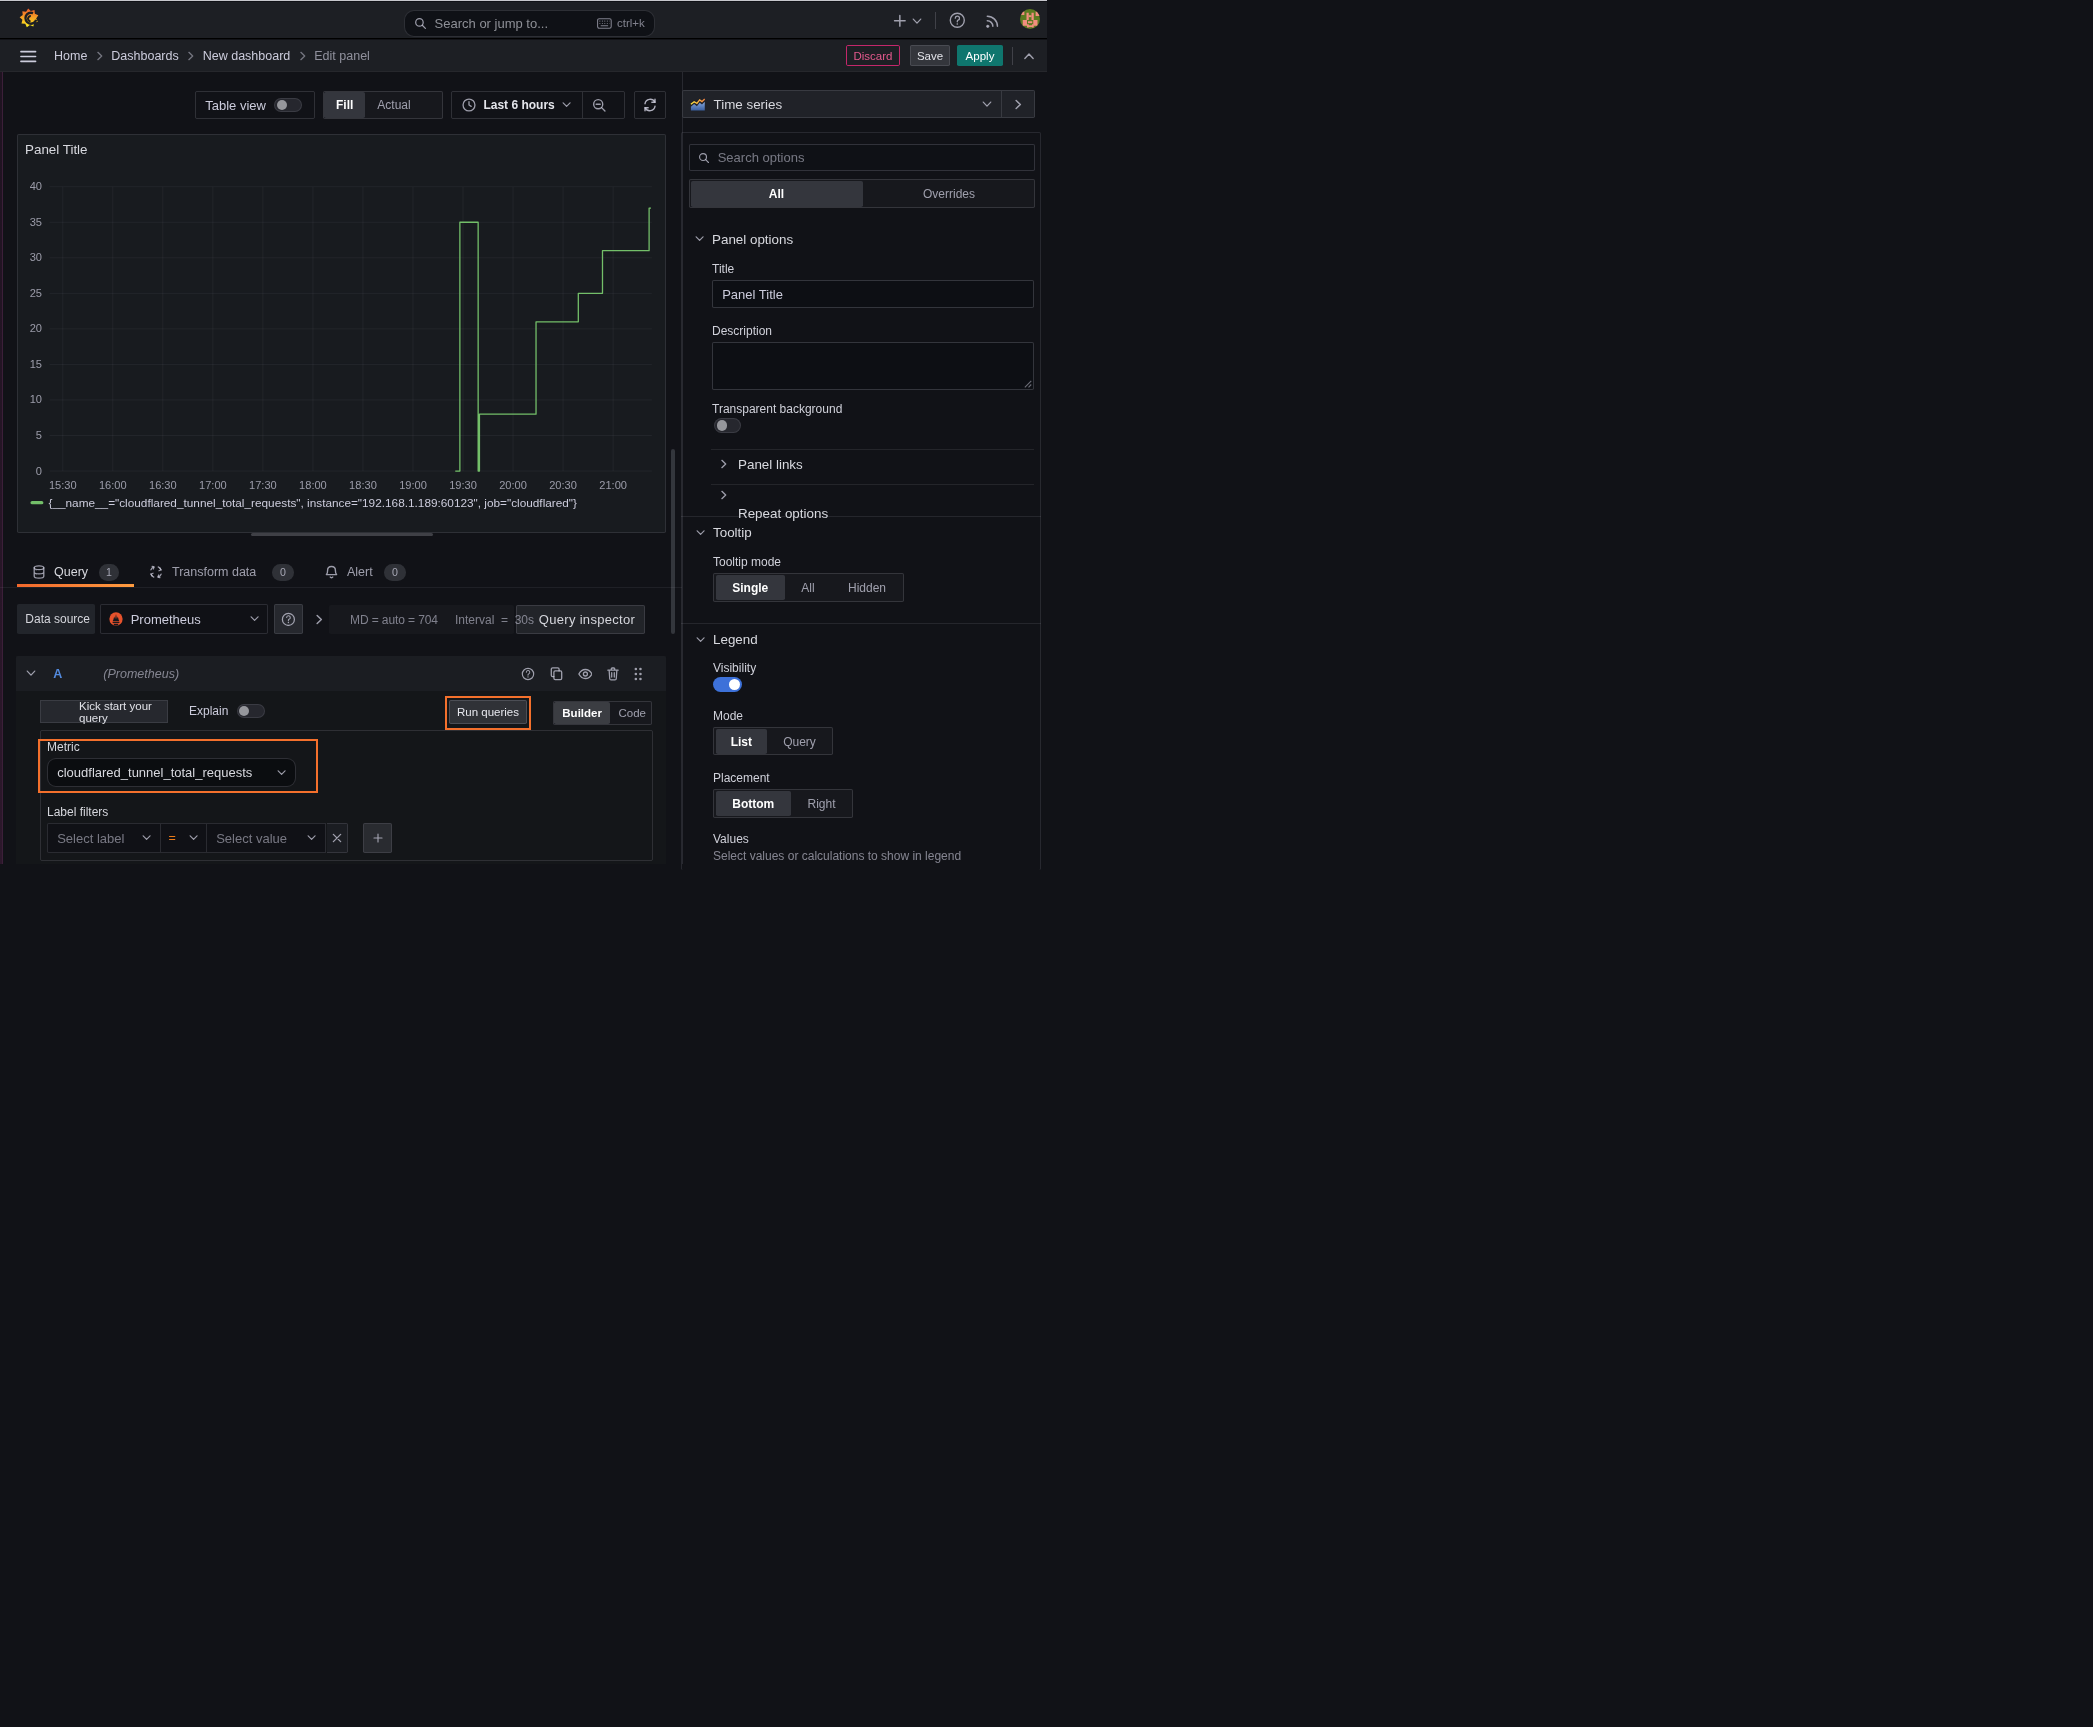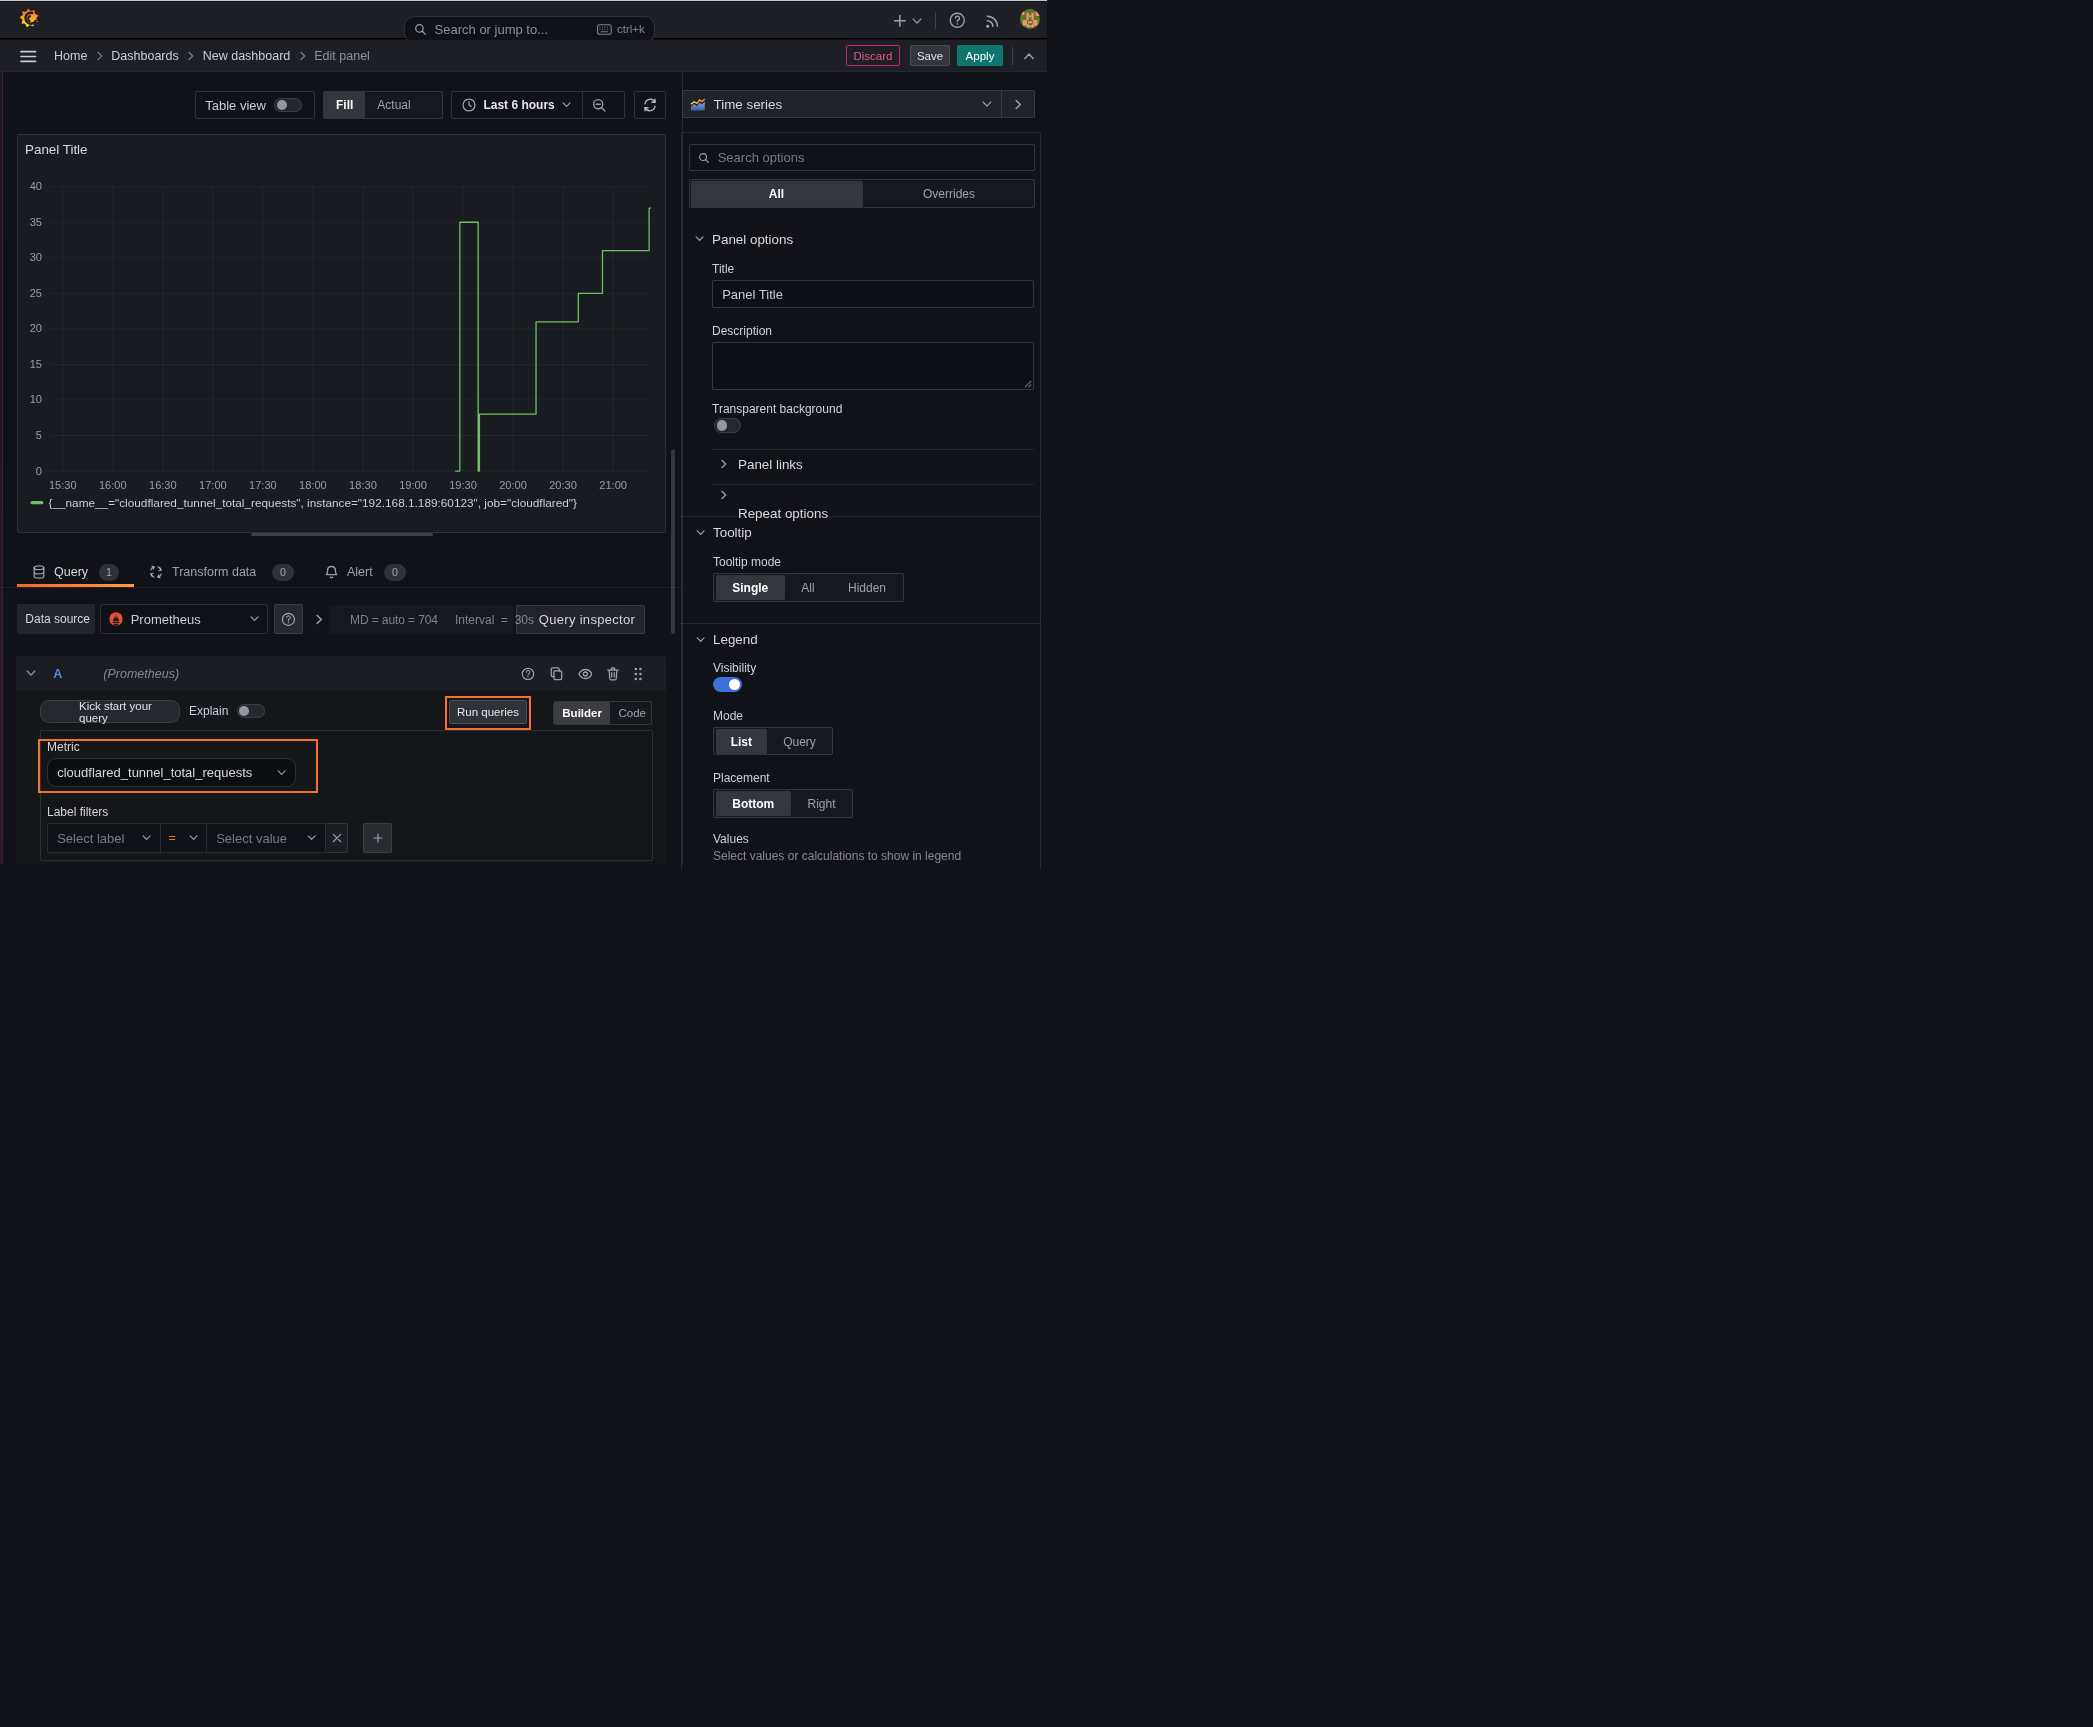--- a/index.html
+++ b/index.html
@@ -21,21 +21,21 @@
       <linearGradient id="glogo" x1="0" y1="1" x2="0" y2="0">
         <stop offset="0" stop-color="#fcee1f"></stop>
           <stop offset="1" stop-color="#f15b2a"></stop>
       </linearGradient>
     </defs>
     <path fill="url(#glogo)" d="M11.0 1.7 L14.2 4.8 L18.6 3.5 L19.0 8.1 L23.2 9.9 L20.6 13.6 L22.6 17.6 L18.2 18.8 L17.2 23.2 L13.1 21.4 L9.4 24.1 L7.5 20.0 L3.0 19.7 L4.1 15.3 L0.8 12.2 L4.5 9.6 L4.0 5.1 L8.5 5.5 Z"></path>
     <path fill="none" stroke="#1d1f24" stroke-width="2.9" d="M16.8 7.2 A6.6 6.6 0 1 0 20.6 15.4"></path>
     <path fill="none" stroke="#1d1f24" stroke-width="2.5" d="M14.2 10.7 A3.2 3.2 0 1 0 13.9 17.1"></path>
   </svg>
 
-  <div class="abs flex" style="left:404px;top:14px;width:251px;height:27px;background:#0f1116;border:0.9px solid rgba(204,204,220,0.16);border-radius:10px;padding:0 9.2px;">
+  <div class="abs flex" style="left:404px;top:8px;width:251px;height:27px;background:#0f1116;border:0.9px solid rgba(204,204,220,0.16);border-radius:10px;padding:0 9.2px;">
     <svg class="ic" width="13" height="13" viewBox="0 0 16 16">
         <circle cx="6.7" cy="6.7" r="4.6"></circle>
         <path d="M10.2 10.2 L14 14"></path>
       </svg>
     <span style="margin-left:7.4px;font-size:13px;color:#8e9097;">Search or jump to...</span>
     <span style="margin-left:auto;display:flex;align-items:center;gap:5.5px;">
       <svg width="14.8" height="11" viewBox="0 0 18 13" style="stroke:rgba(204,204,220,0.6);fill:none;stroke-width:1.3;">
           <rect x="0.7" y="0.7" width="16.6" height="11.6" rx="2"></rect>
           <path d="M3 3.6h1 M6 3.6h1 M9 3.6h1 M12 3.6h1 M15 3.6h0.4 M3 6.4h1 M6 6.4h1 M9 6.4h1 M12 6.4h1 M15 6.4h0.4 M4.5 9.2h9"></path>
         </svg>
@@ -270,21 +270,21 @@
     <svg width="8.3" height="14" viewBox="0 0 9 15" fill="rgba(204,204,220,0.75)">
         <circle cx="2" cy="2" r="1.4"></circle>
         <circle cx="7" cy="2" r="1.4"></circle>
         <circle cx="2" cy="7.5" r="1.4"></circle>
         <circle cx="7" cy="7.5" r="1.4"></circle>
         <circle cx="2" cy="13" r="1.4"></circle>
         <circle cx="7" cy="13" r="1.4"></circle>
       </svg>
   </span>
 </div>
-<div class="abs flex" style="left:40px;top:700px;width:140px;height:23px;background:#26282e;border:0.9px solid rgba(204,204,220,0.12);border-radius:9px;justify-content:center;font-size:11.5px;color:#e0e1e7;padding-left:38px;">Kick start your query</div>
+<div class="abs flex" style="left:40px;top:700px;width:128px;height:23px;background:#26282e;border:0.9px solid rgba(204,204,220,0.12);border-radius:0;justify-content:center;font-size:11.5px;color:#e0e1e7;padding-left:38px;">Kick start your query</div>
 <div class="abs" style="left:189px;top:704px;font-size:12px;">Explain</div>
 <span class="abs" style="left:237px;top:704px;width:28px;height:14px;background:#26272e;border:0.9px solid rgba(204,204,220,0.12);border-radius:7.4px;">
     <span style="position:absolute;left:1.4px;top:1.1px;width:10px;height:10px;border-radius:50%;background:#96979c;"></span>
   </span>
 <div class="abs flex" style="left:449px;top:700px;width:78px;height:24px;background:#303237;border:0.9px solid rgba(204,204,220,0.18);border-radius:1.8px;justify-content:center;font-size:11.5px;color:#e6e7ed;">Run queries</div>
 <div class="abs" style="left:553px;top:701px;width:99px;height:23.5px;border:0.9px solid rgba(204,204,220,0.16);border-radius:1.8px;background:#17181d;display:flex;align-items:center;">
   <div class="flex" style="height:22px;padding:0 8.3px;background:#3b3d42;border-radius:1.8px;font-size:11.5px;color:#fff;font-weight:600;">Builder</div>
   <div class="flex" style="height:22px;padding:0 8.3px;font-size:11.5px;color:rgba(204,204,220,0.75);">Code</div>
 </div>
 

